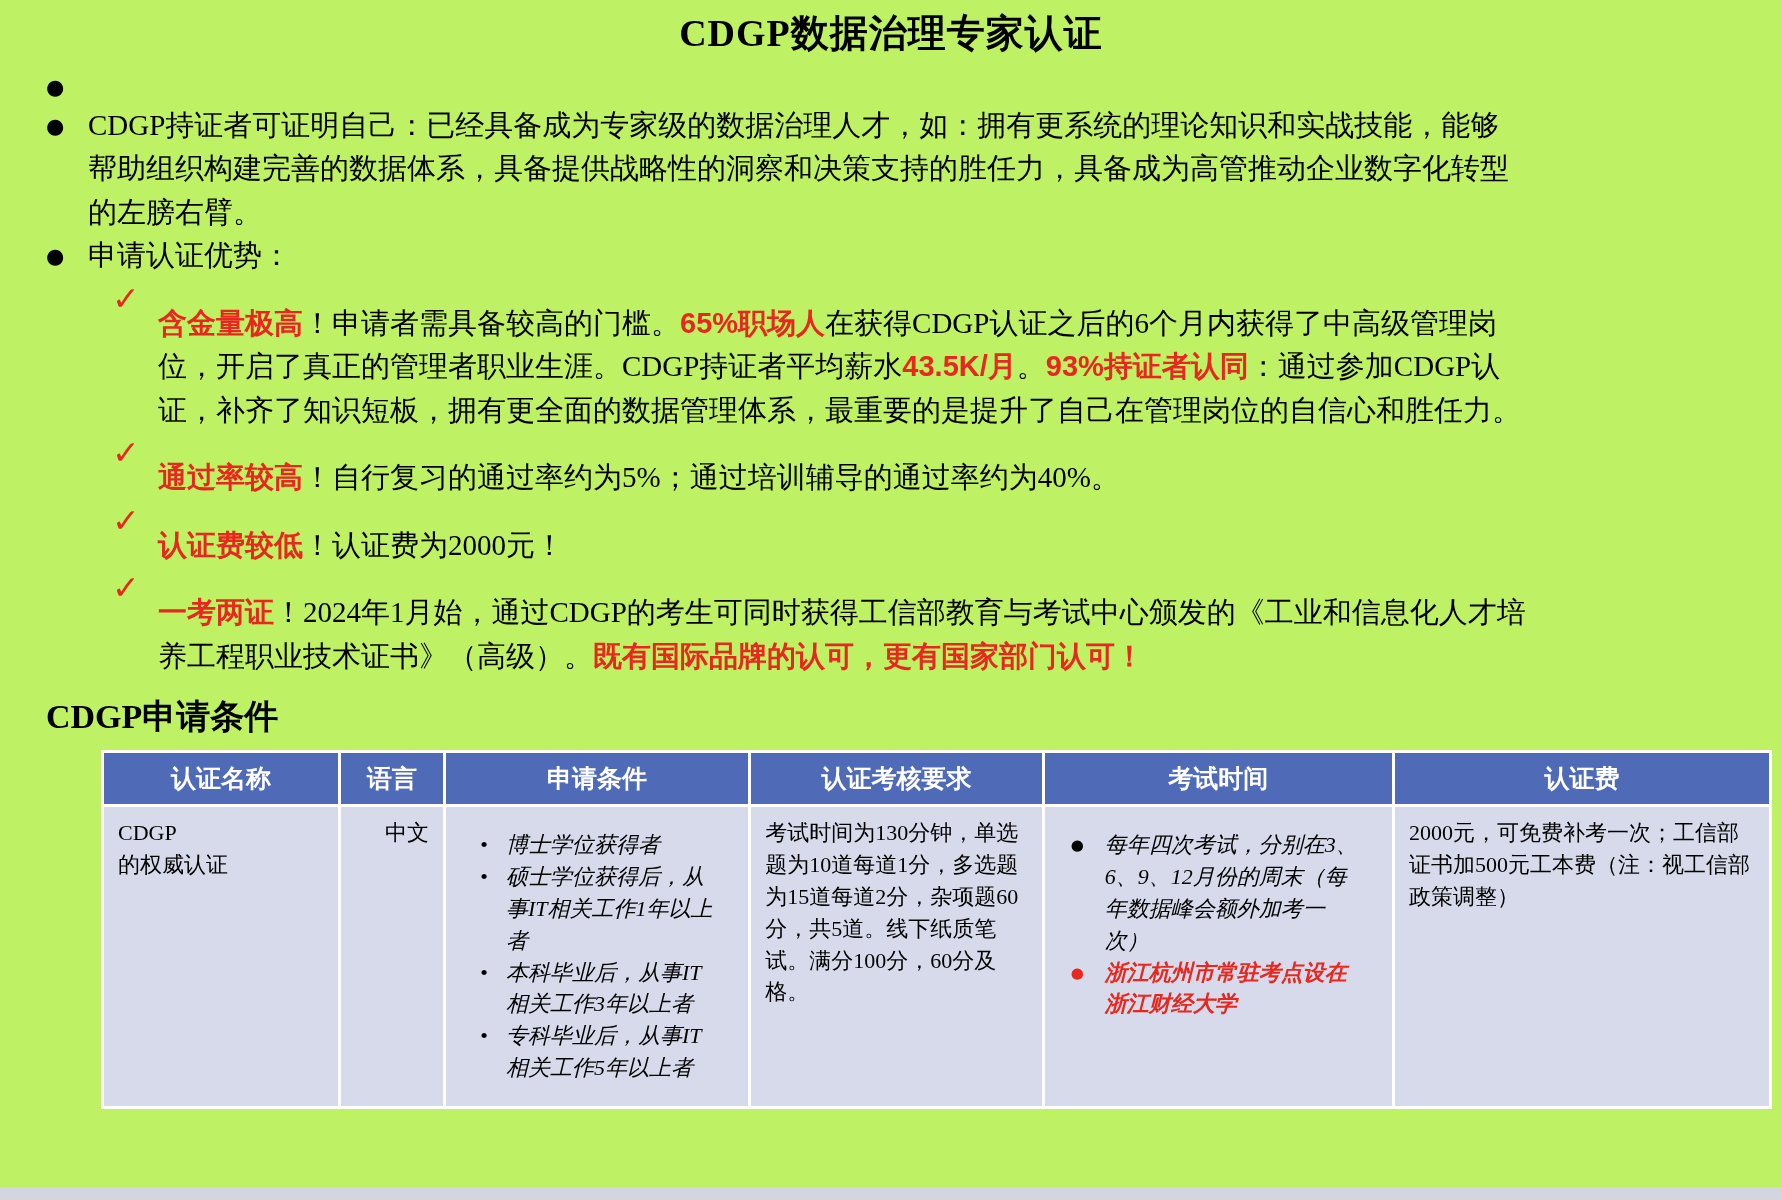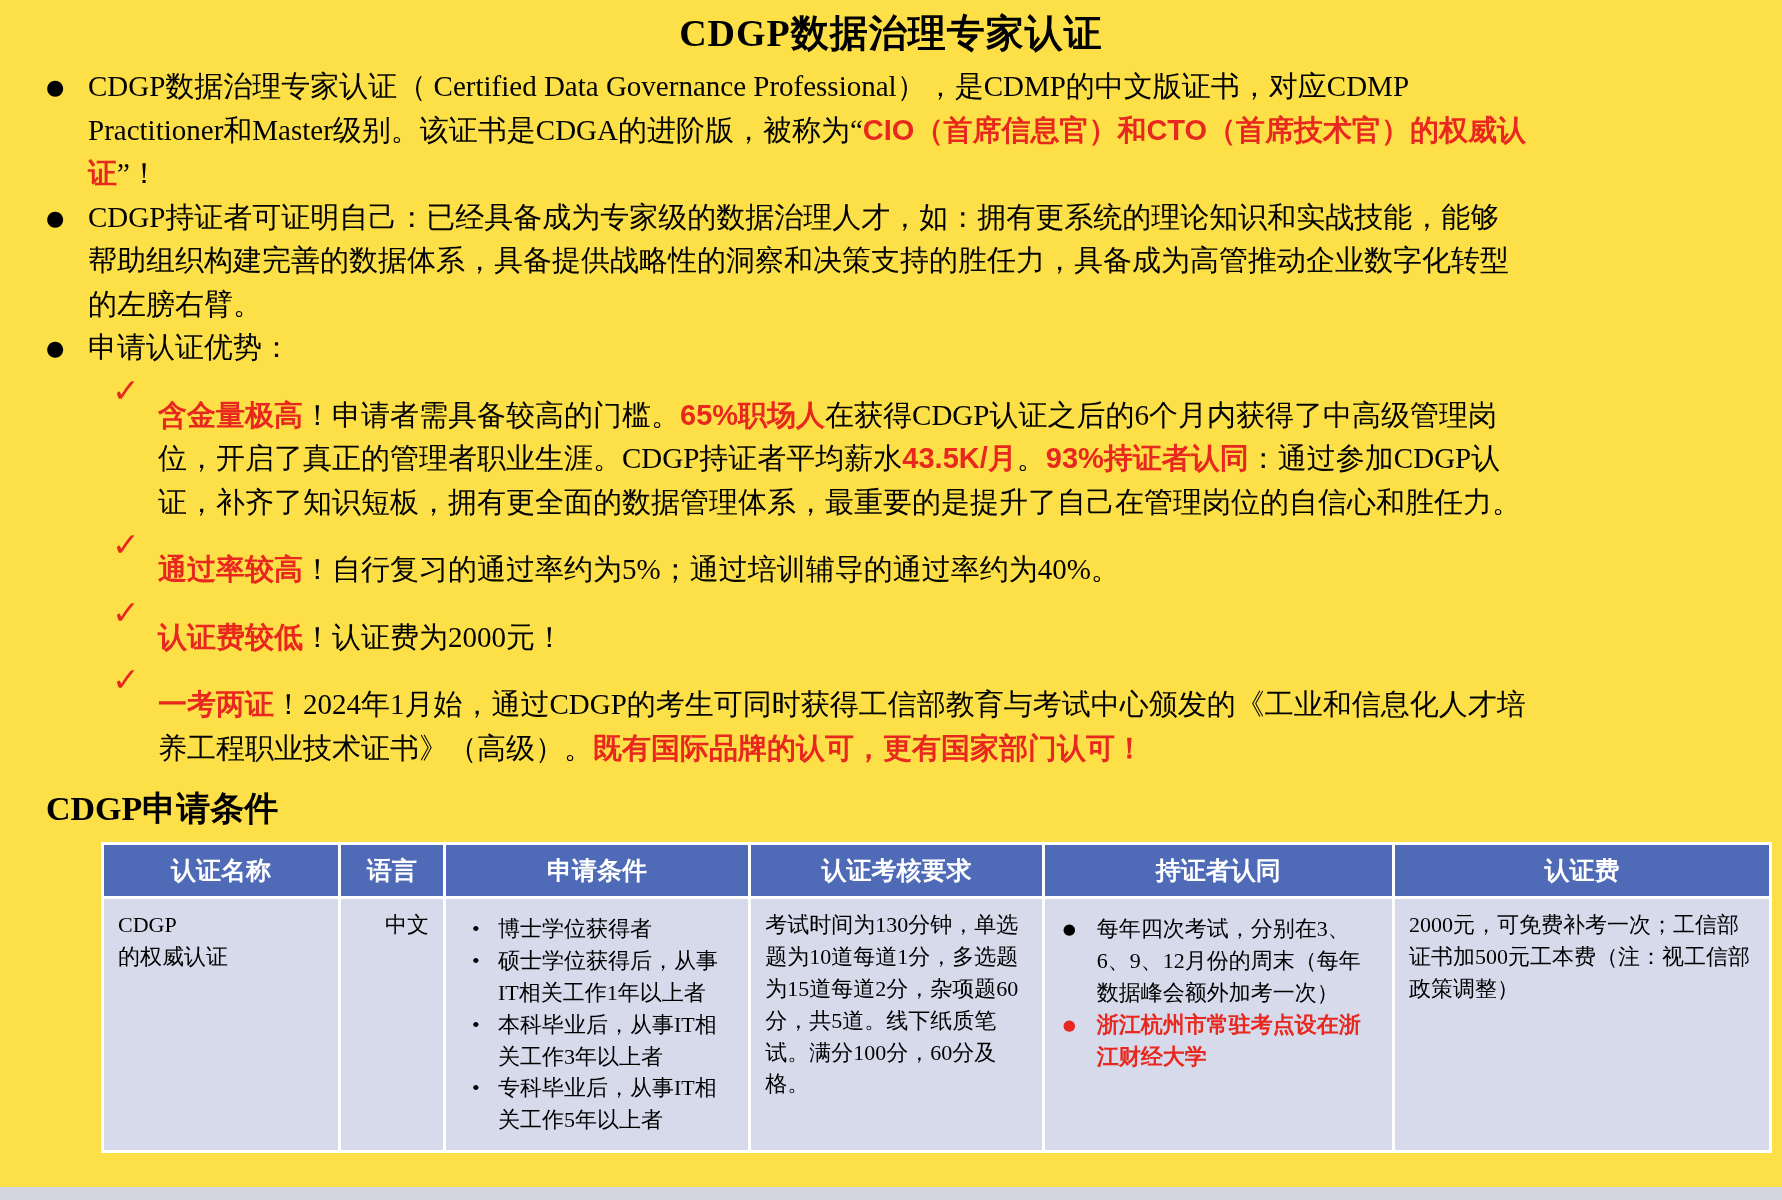--- a/index.html
+++ b/index.html
@@ -1,17 +1,17 @@
 <!DOCTYPE html>
 <html><head>
 <meta charset="utf-8">
 <style>
   html,body{margin:0;padding:0;}
   .page{
-    width:1782px;height:1200px;position:relative;overflow:hidden;background:#fde047;
+    width:1782px;height:1200px;position:relative;overflow:hidden;background:#bef264;
     font-family:"Liberation Serif","DejaVu Serif",serif;color:#000;
   }
   .title{
     text-align:center;font-size:38px;font-weight:700;margin:8px 0 6px 0;
     letter-spacing:1px;
   }
   .content{padding:0 40px 0 46px;}
   .bullet-row{display:flex;font-size:29px;line-height:1.5;margin:0;}
   .bullet-marker{
     flex:0 0 42px;font-size:21px;padding-top:7px;
@@ -37,21 +37,21 @@
     background:#4f6bb8;color:#fff;font-weight:700;font-size:25px;
     font-family:"Liberation Sans","DejaVu Sans",sans-serif;
     padding:9px 4px;border:3px solid #ffffff;
   }
   table.cdgp td{
     background:#d6daeb;vertical-align:top;font-size:22px;line-height:1.45;
     padding:10px 14px;border:3px solid #ffffff;
   }
   td.cell-name{white-space:pre-line;}
   td.cell-language{text-align:right;}
-  ul.plain{list-style:none;margin:4px;padding:0;}
+  ul.plain{list-style:none;margin:12px;padding:0;font-style:italic;}
   ul.plain li{position:relative;padding-left:34px;margin:0;}
   ul.dots li::before{content:"•";position:absolute;left:8px;}
   ul.bigdots li::before{
     content:"●";position:absolute;left:0;font-size:15px;top:6px;
     font-family:"DejaVu Sans",sans-serif;
   }
   .red-item{
     color:#e8281e;font-weight:700;
     font-family:"Liberation Sans","DejaVu Sans",sans-serif;
   }
@@ -63,21 +63,20 @@
 <body>
 
 <div class="page">
 
   <div class="title">CDGP数据治理专家认证</div>
 
   <div class="content">
 
     <div class="bullet-row">
       <span class="bullet-marker">●</span>
-      <span class="bullet-text"><span>CDGP数据治理专家认证（ Certified Data Governance Professional），是CDMP的中文版证书，对应CDMP Practitioner和Master级别。该证书是CDGA的进阶版，被称为“</span><span class="red">CIO（首席信息官）和CTO（首席技术官）的权威认证</span><span>”！</span></span>
     </div>
 
     <div class="bullet-row">
       <span class="bullet-marker">●</span>
       <span class="bullet-text"><span>CDGP持证者可证明自己：已经具备成为专家级的数据治理人才，如：拥有更系统的理论知识和实战技能，能够帮助组织构建完善的数据体系，具备提供战略性的洞察和决策支持的胜任力，具备成为高管推动企业数字化转型的左膀右臂。</span></span>
     </div>
 
     <div class="bullet-row">
       <span class="bullet-marker">●</span>
       <span class="bullet-text"><span>申请认证优势：</span></span>
@@ -114,21 +113,21 @@
           <col style="width:21.0%">
           <col style="width:22.6%">
       </colgroup>
       <thead>
         <tr>
 
         <th>认证名称</th>
             <th>语言</th>
             <th>申请条件</th>
             <th>认证考核要求</th>
-            <th>持证者认同</th>
+            <th>考试时间</th>
             <th>认证费</th>
           </tr>
       </thead>
       <tbody>
         <tr>
           <td class="cell-name">CDGP
 的权威认证</td>
           <td class="cell-language">中文</td>
           <td>
             <ul class="plain dots">

